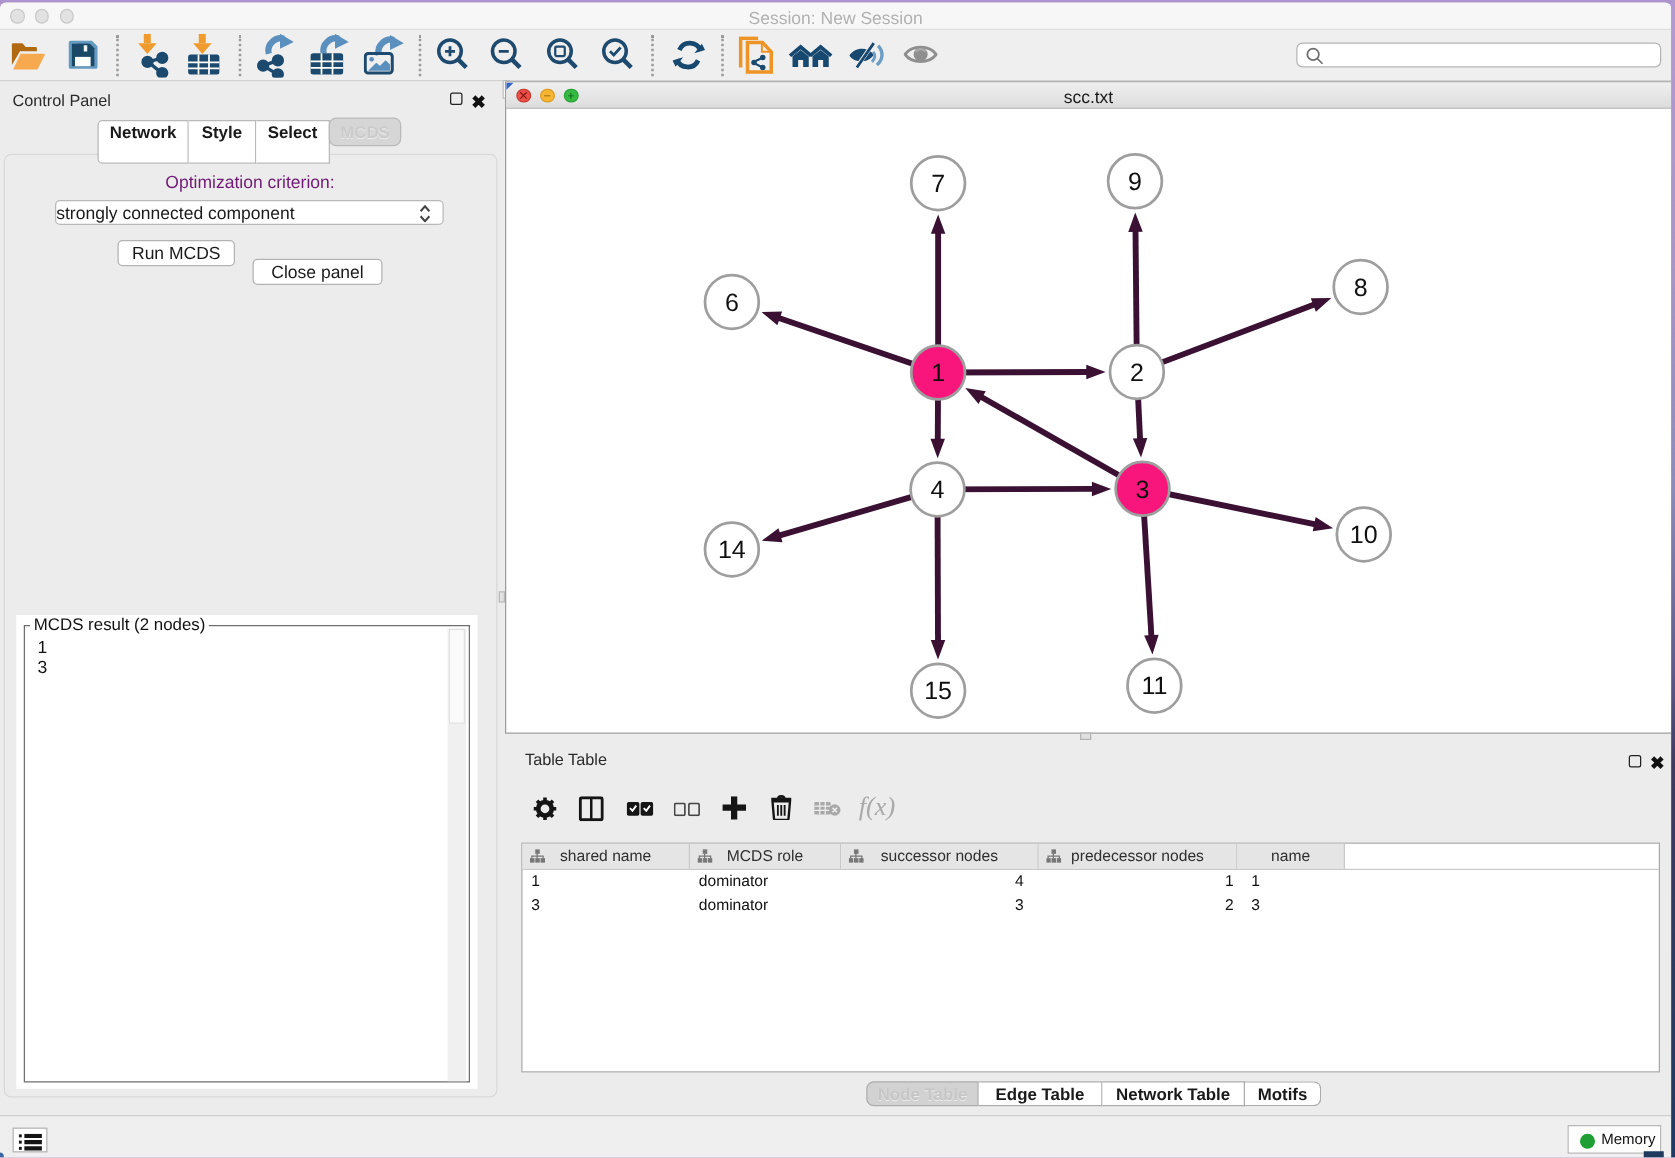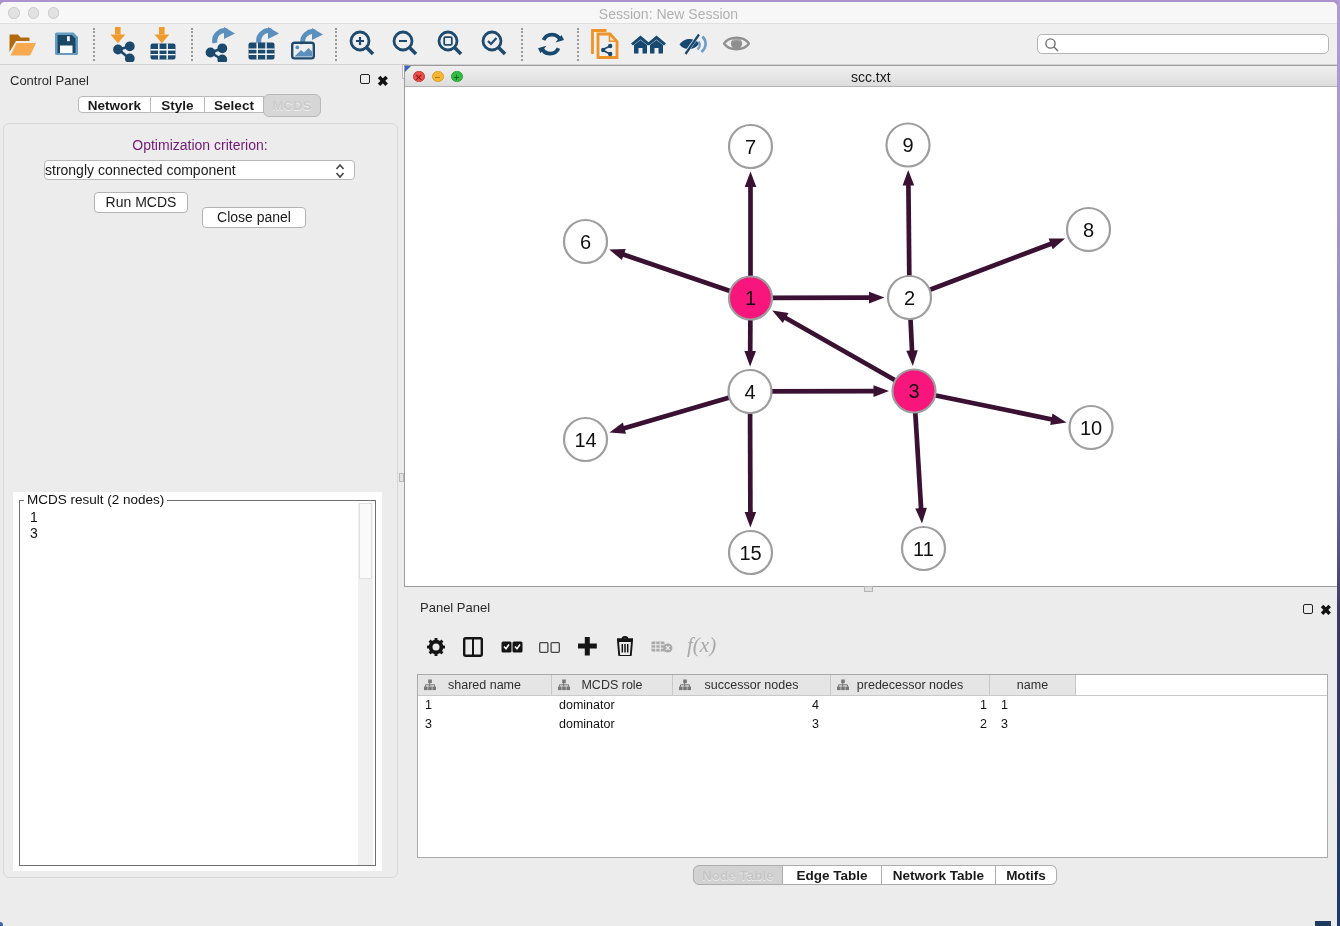--- a/index.html
+++ b/index.html
@@ -11,21 +11,21 @@
 #toolbar{position:absolute;left:0;top:22px;width:1337px;height:41px;background:#efefef;border-bottom:1px solid #d2d2d2}
 .sep{position:absolute;top:4px;height:33px;width:0;border-left:2px dotted #9a9a9a}
 #searchbox{position:absolute;left:1037px;top:10px;width:292px;height:20px;background:#fff;border:1px solid #b5b5b5;border-radius:5px}
 
 #cpanel{position:absolute;left:0;top:63px;width:400px;height:827px}
 #cphead{position:absolute;left:10px;top:8px;font-size:13px;color:#2a2a2a}
 .winbtn{position:absolute;width:10px;height:10px;border:1.6px solid #222;border-radius:2px}
 .xbtn{position:absolute;font-size:14px;font-weight:700;color:#111;line-height:1}
 #cpbox{position:absolute;left:3px;top:58px;width:395px;height:755px;background:#ececec;border:1px solid #d8d8d8;border-radius:6px}
 .tabstrip{position:absolute;display:flex}
-.tab{height:17px;font-size:13.5px;font-weight:700;text-align:center;line-height:18px;background:#fff;border:1px solid #b9b9b9;border-left:none;color:#1a1a1a}
+.tab{height:35px;font-size:13.5px;font-weight:700;text-align:center;line-height:18px;background:#fff;border:1px solid #b9b9b9;border-left:none;color:#1a1a1a}
 .tab.first{border-left:1px solid #b9b9b9;border-radius:4px 0 0 4px}
 .tab.last{border-radius:0 4px 4px 0}
 .tab.sel{background:#d6d6d6;color:#cbcbcb;text-shadow:0 1px 0 #ededed;margin-top:-2px;height:23px;line-height:22px;border-radius:6px;border-left:1px solid #b9b9b9;margin-left:-1px}
 #optlabel{position:absolute;left:0;top:72px;width:400px;text-align:center;font-size:14px;color:#701a75}
 #dropdown{position:absolute;left:44px;top:95px;width:311px;height:20px;background:#fff;border:1px solid #b9b9b9;border-radius:4px;font-size:14px;color:#1a1a1a;line-height:19px;}
 .btn{position:absolute;height:21px;background:#fff;border:1px solid #b3b3b3;border-radius:4px;font-size:14px;color:#1a1a1a;text-align:center;line-height:19px}
 #resultbox{position:absolute;left:13px;top:427px;width:369px;height:379px;background:#fff}
 #fieldset{position:absolute;left:6px;top:8px;width:357px;height:366px;border:1px solid #6f6f6f}
 #fslegend{position:absolute;left:4px;top:-9px;background:#fff;padding:0 3px;font-size:13.5px;color:#111}
 #fsscroll{position:absolute;right:2px;top:2px;width:15px;height:362px;background:#f0f0f0}
@@ -288,21 +288,21 @@
 <circle cx="585.5" cy="439.0" r="21.5" fill="#FFFFFF" stroke="#9E9E9E" stroke-width="2.2"></circle>
 <text x="585.5" y="446.0" text-anchor="middle" font-size="20" fill="#101010">14</text>
 <circle cx="750.5" cy="552.0" r="21.5" fill="#FFFFFF" stroke="#9E9E9E" stroke-width="2.2"></circle>
 <text x="750.5" y="559.0" text-anchor="middle" font-size="20" fill="#101010">15</text>
 
  </svg>
 </div>
 <div id="hsplit"></div>
     <div id="hgrip" style="position:absolute;left:864px;top:584px"></div>
 <div id="tpanel">
- <div id="tphead">Panel Panel</div>
+ <div id="tphead">Table Table</div>
  <div class="winbtn" style="left:899px;top:5px"></div>
  <div class="xbtn" style="left:916px;top:4px">✖</div>
  <svg class="icon" style="left:22px;top:38px" width="20" height="20" viewBox="0 0 20 20">
   <g stroke="#151515">
           <circle cx="10" cy="10" r="5.4" stroke-width="3.8" fill="none"></circle>
   <g stroke-width="2.9">
             <path d="M10 1 V5 M10 15 V19 M1 10 H5 M15 10 H19 M3.6 3.6 L6.5 6.5 M13.5 13.5 L16.4 16.4 M16.4 3.6 L13.5 6.5 M6.5 13.5 L3.6 16.4"></path>
           </g>
         </g>
  </svg>
@@ -386,16 +386,31 @@
   <div class="td" style="left:413px;top:40px;width:156px;text-align:right">2</div>
   <div class="td" style="left:583px;top:40px">3</div>
  </div>
  <div class="btabs" style="left:289px;top:266px">
   <div class="btab first" style="width:90px">Node Table</div>
   <div class="btab" style="width:99px">Edge Table</div>
   <div class="btab" style="width:114px">Network Table</div>
   <div class="btab last" style="width:61px">Motifs</div>
  </div>
 </div>
+<div id="statusbar">
+ <div id="listbtn">
+  <svg width="19" height="14" viewBox="0 0 19 14" style="position:absolute;left:4px;top:4px">
+   <g fill="#151515">
+            <rect x="0" y="0.5" width="2.4" height="2.4"></rect>
+            <rect x="0" y="5.5" width="2.4" height="2.4"></rect>
+            <rect x="0" y="10.5" width="2.4" height="2.4"></rect>
+            <rect x="4.5" y="0" width="14" height="3.4"></rect>
+            <rect x="4.5" y="5" width="14" height="3.4"></rect>
+            <rect x="4.5" y="10" width="14" height="3.4"></rect>
+          </g>
+  </svg>
+ </div>
+ <div id="membtn"><div id="memdot" style="left:9px"></div>Memory</div>
+</div>
 </div>
 <div style="position:absolute;right:0;top:0;width:3px;height:926px;background:linear-gradient(#b299d3 0%,#a995cb 22%,#8a8bbf 42%,#5c5a8f 58%,#3f3a63 66%,#2b3a63 85%,#1d3a66 100%)"></div>
 <div style="position:absolute;left:0;top:922px;width:3px;height:4px;background:#3d66a5;border-radius:0 3px 0 0"></div>
 <div style="position:absolute;left:1315px;top:921px;width:16px;height:5px;background:#1e3a5f"></div>
 
 </body></html>

